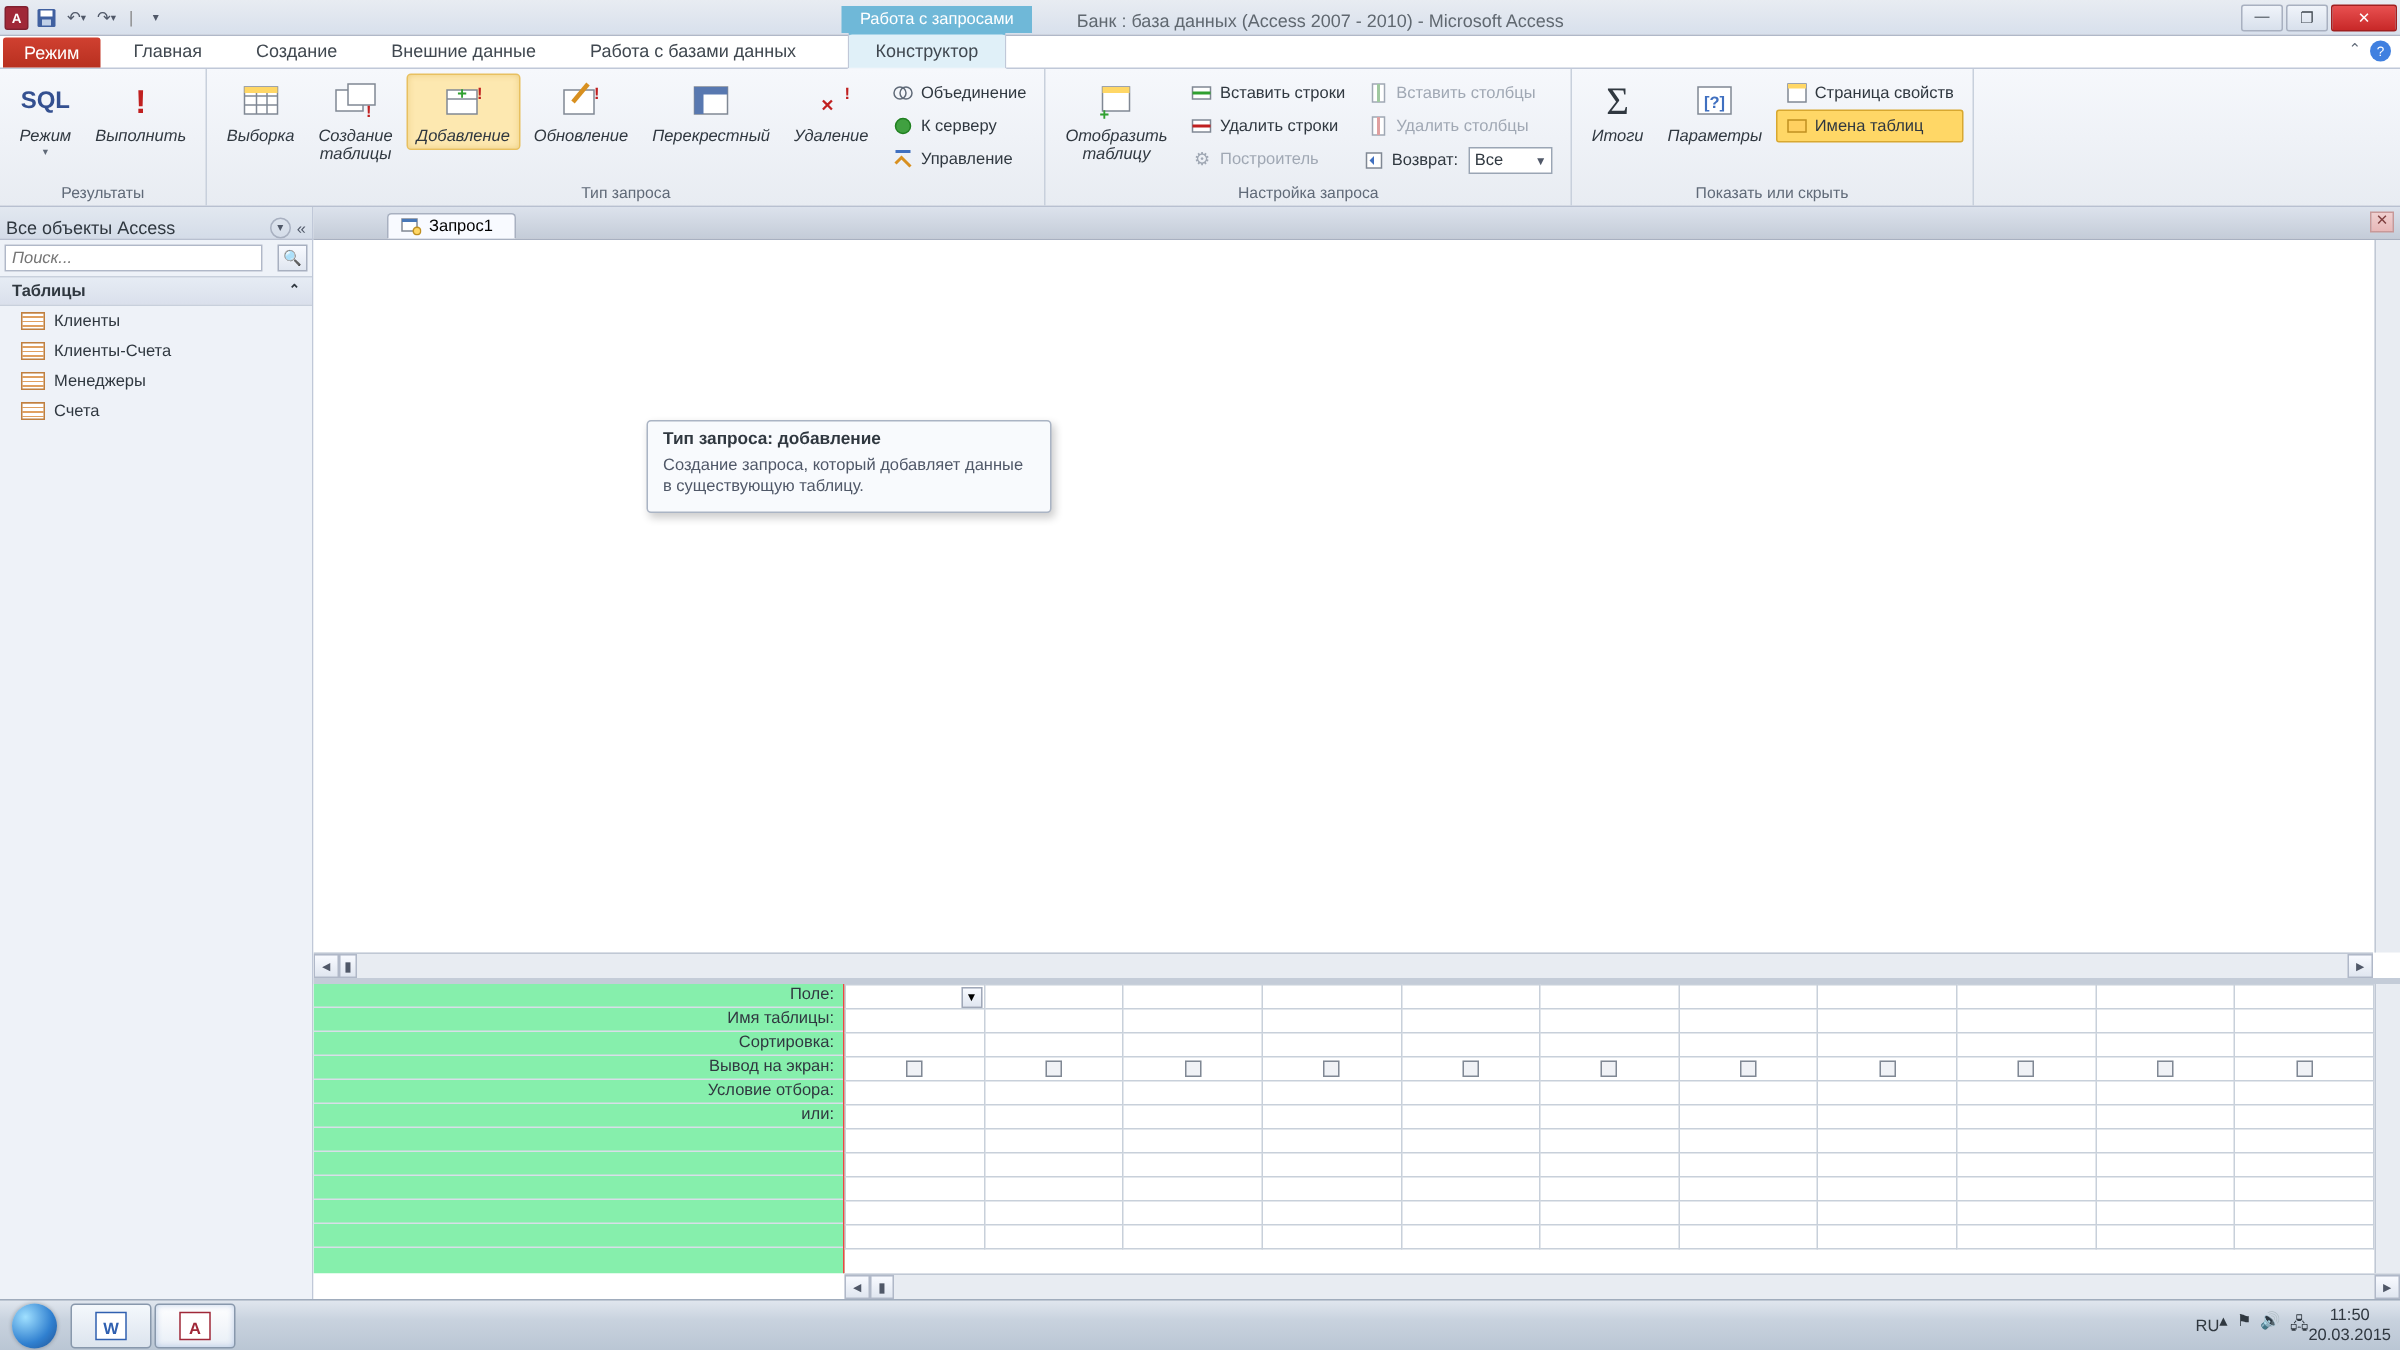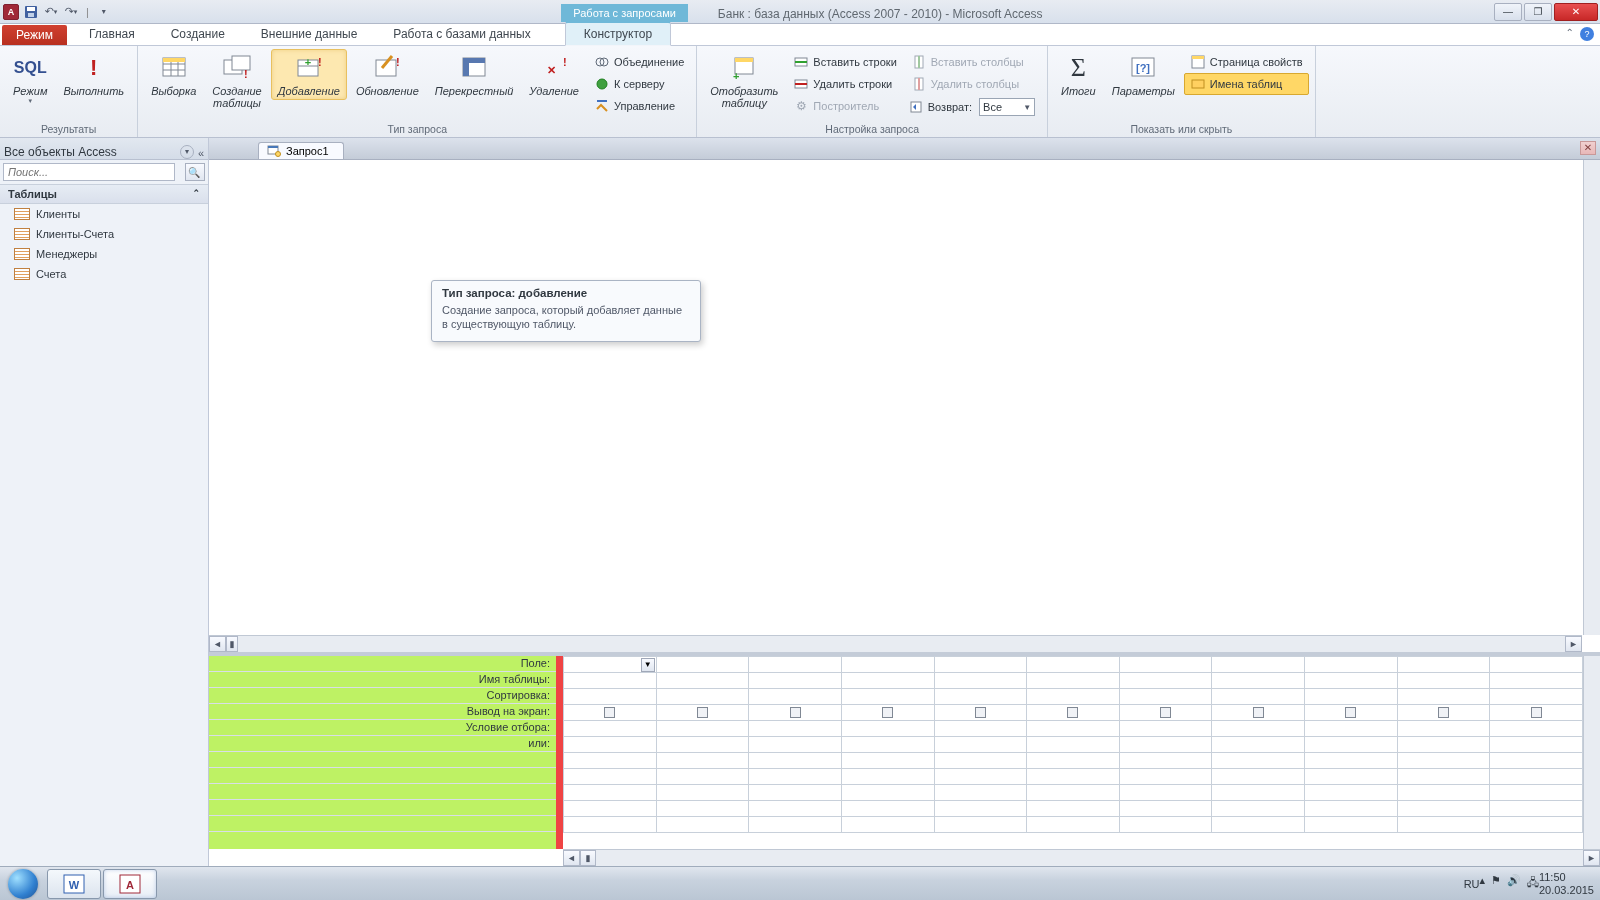--- a/index.html
+++ b/index.html
@@ -76,21 +76,21 @@
 .diagram { flex: 1; background: #fff; position: relative; overflow: hidden; border-bottom: 4px solid #c4ccd8; }
 .diag-scroll-bot { position: absolute; bottom: 0; left: 0; right: 18px; height: 17px; background: #e8ecf2; border-top: 1px solid #c0c8d4; display: flex; }
 .scroll-btn { width: 17px; height: 16px; background: linear-gradient(#f8faff,#e0e6f0); border: 1px solid #b0b8c8; font-size: 9px; text-align: center; line-height: 14px; color: #505868; }
 .scroll-track { flex: 1; background: #e8ecf2; }
 .diag-scroll-right { position: absolute; right: 0; top: 0; bottom: 17px; width: 17px; background: #e8ecf2; border-left: 1px solid #c0c8d4; }
 .splitter-handle { position: absolute; left: 50%; bottom: -4px; transform: translateX(-50%); width: 40px; height: 4px; background: repeating-linear-gradient(90deg, #808894, #808894 1px, #c4ccd8 1px, #c4ccd8 2px); }
 
 
 .qbe { height: 210px; background: #fff; display: flex; flex-direction: column; position: relative; }
 .qbe-body { flex: 1; display: flex; overflow: hidden; }
-.qbe-rowlabels { width: 354px; background: #bef264; border-right: 7px solid #ef4444; }
+.qbe-rowlabels { width: 354px; background: #86efac; border-right: 1px solid #ef4444; }
 .qbe-rowlabel { height: 16px; border-bottom: 1px solid #d8dee8; text-align: right; padding-right: 6px; font-size: 11px; color: #303840; line-height: 15px; }
 .qbe-cols { flex: 1; overflow: auto; }
 .qbe-table { border-collapse: collapse; }
 .qbe-table td { border: 1px solid #c8d0da; width: 115px; height: 16px; font-size: 11px; background: #fff; }
 .qbe-table td.first-col { position: relative; }
 .field-dd { position: absolute; right: 1px; top: 1px; width: 14px; height: 14px; background: linear-gradient(#f8faff,#e0e6f0); border: 1px solid #a0a8b8; font-size: 8px; text-align: center; line-height: 12px; }
 .show-chk { display: block; margin: 2px auto; width: 11px; height: 11px; border: 1px solid #808894; background: #f0f2f6; }
 .qbe-scroll { height: 17px; background: #e8ecf2; border-top: 1px solid #c0c8d4; display: flex; margin-left: 354px;}
 .qbe-right-strip { width: 17px; background: #e8ecf2; border-left: 1px solid #c0c8d4; }
 
@@ -102,21 +102,21 @@
 .view-btn.active { background: #ffd766; border-color: #d8a830; }
 
 
 .taskbar { position: absolute; bottom: 0; left: 0; right: 0; height: 34px; background: linear-gradient(#e0e6ee, #c8d2de 40%, #bac6d4); border-top: 1px solid #a0acbc; display: flex; align-items: center; }
 .start-btn { width: 46px; height: 34px; display: flex; align-items: center; justify-content: center; }
 .start-orb { width: 30px; height: 30px; border-radius: 50%; background: radial-gradient(circle at 30% 30%, #a0e0ff, #3080d0 60%, #205090); box-shadow: 0 0 3px rgba(0,0,0,0.3); position: relative; }
 .task-btn { width: 54px; height: 30px; margin: 0 1px; border: 1px solid #8898ac; border-radius: 3px; background: linear-gradient(#f4f8fc, #dce4ee); display: flex; align-items: center; justify-content: center; }
 .task-btn.active { background: linear-gradient(#fff, #e8eef6); box-shadow: inset 0 0 4px rgba(100,140,200,0.4); }
 .tray { margin-left: auto; display: flex; align-items: center; gap: 0; padding-right: 6px; color: #303840; }
 .tray-icons { display: flex; gap: 6px; font-size: 12px; }
-.clock { text-align: left; font-size: 11px; line-height: 13px; }
+.clock { text-align: center; font-size: 11px; line-height: 13px; }
 
 
 svg { display: block; }
 </style>
 </head>
 <body>
 
 <div class="titlebar">
   <div class="tb-left">
     <div class="app-icon">A</div>

